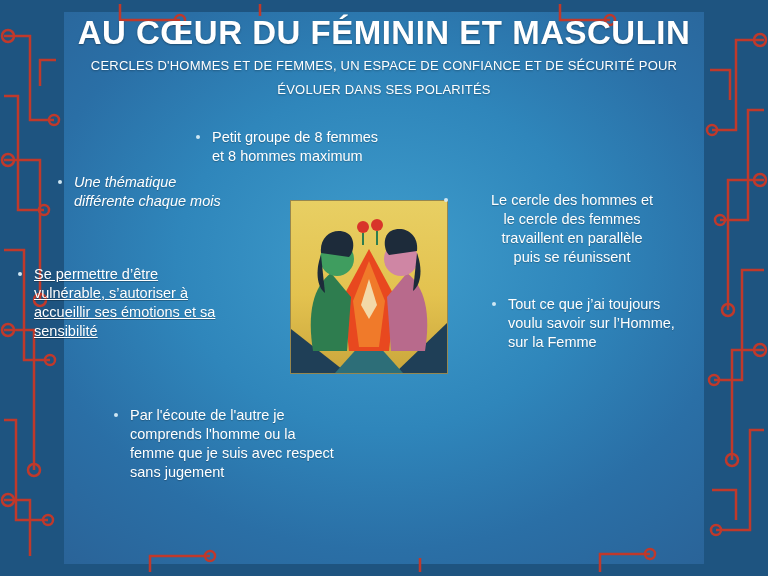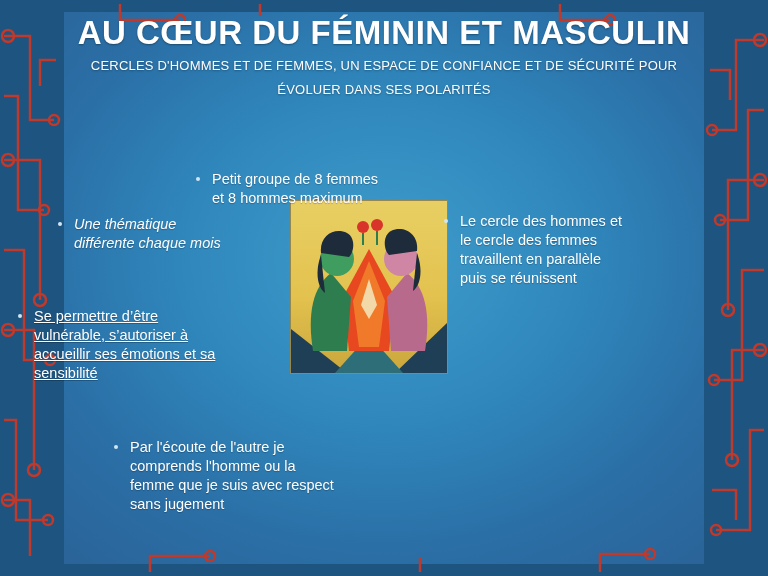--- a/index.html
+++ b/index.html
@@ -67,43 +67,42 @@
   }
   .picture svg { display: block; }
 
   
   .bullet {
     position: absolute;
     color: #ffffff;
     font-size: 14.5px;
     line-height: 19px;
     text-shadow: 0 1px 1px rgba(0,0,0,0.25);
-    margin-top: 42px;
   }
   .bullet .dot {
     position: absolute;
     left: 0;
     top: 7px;
     width: 4px;
     height: 4px;
     border-radius: 50%;
     background: #cfe7f3;
   }
   .bullet .txt {
     display: block;
     padding-left: 16px;
     white-space: pre-line;
   }
 
   .b1 { left: 196px; top: 128px; width: 228px; }
   .b2 { left: 58px;  top: 173px; width: 200px; font-style: italic; }
-  .b3 { left: 444px; top: 170px; width: 240px; }
+  .b3 { left: 444px; top: 191px; width: 240px; text-align: center; }
   .b4 { left: 18px;  top: 265px; width: 232px; text-decoration: underline; }
   .b5 { left: 492px; top: 295px; width: 210px; }
-  .b6 { left: 114px; top: 396px; width: 262px; }
+  .b6 { left: 114px; top: 406px; width: 262px; }
   .b7 { left: 432px; top: 408px; width: 248px; }
 </style>
 </head>
 <body>
 
 <div id="slide">
 
   <svg class="circuit" viewBox="0 0 768 576" xmlns="http://www.w3.org/2000/svg">
     <rect x="0" y="0" width="768" height="576" fill="#2a6fa6" opacity="0"></rect>
 
@@ -226,20 +225,26 @@
 travaillent en parallèle
 puis se réunissent</span>
   </div>
   <div class="bullet b4">
     <span class="dot"></span>
     <span class="txt">Se permettre d’être
 vulnérable, s’autoriser à
 accueillir ses émotions et sa
 sensibilité</span>
   </div>
+  <div class="bullet b5">
+    <span class="dot"></span>
+    <span class="txt">Tout ce que j’ai toujours
+voulu savoir sur l’Homme,
+sur la Femme</span>
+  </div>
   <div class="bullet b6">
     <span class="dot"></span>
     <span class="txt">Par l'écoute de l'autre je
 comprends l'homme ou la
 femme que je suis avec respect
 sans jugement</span>
   </div>
 
 </div>
 

